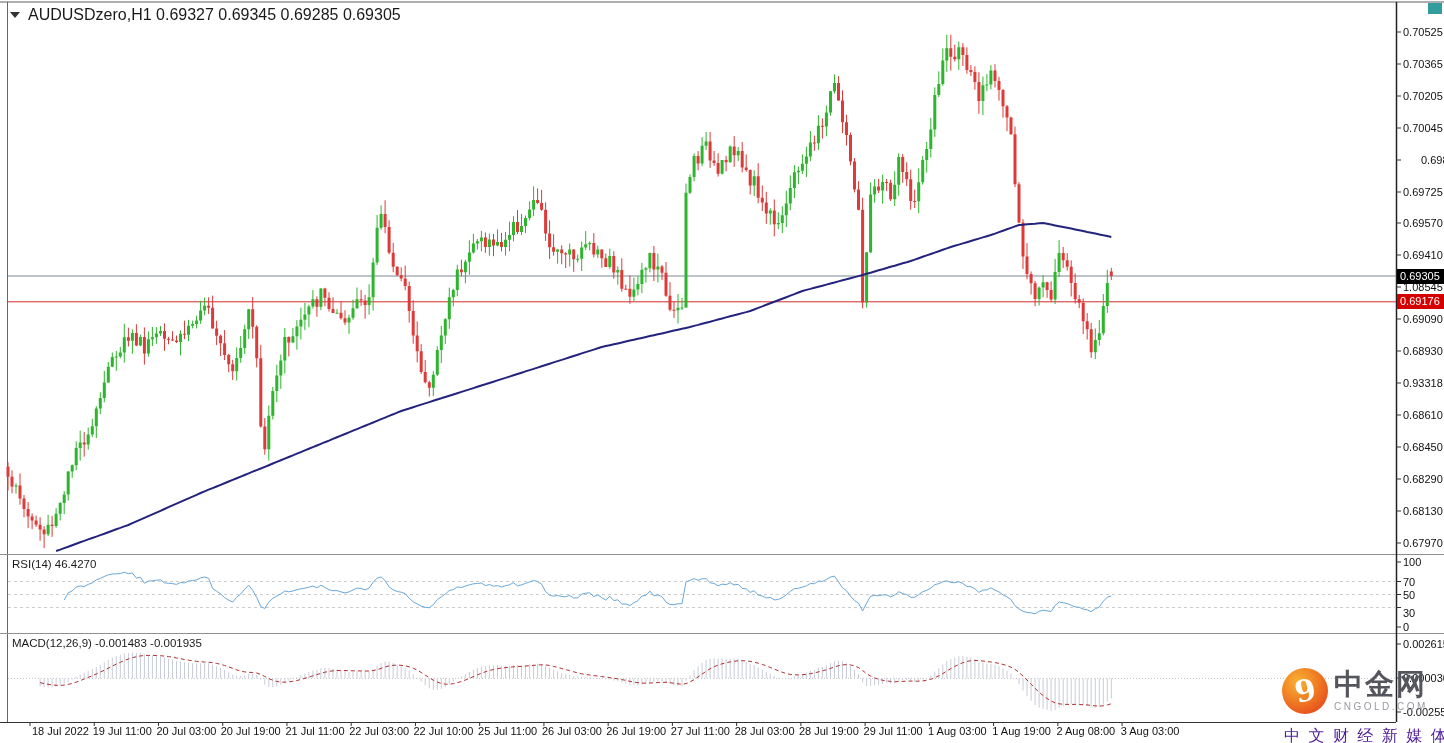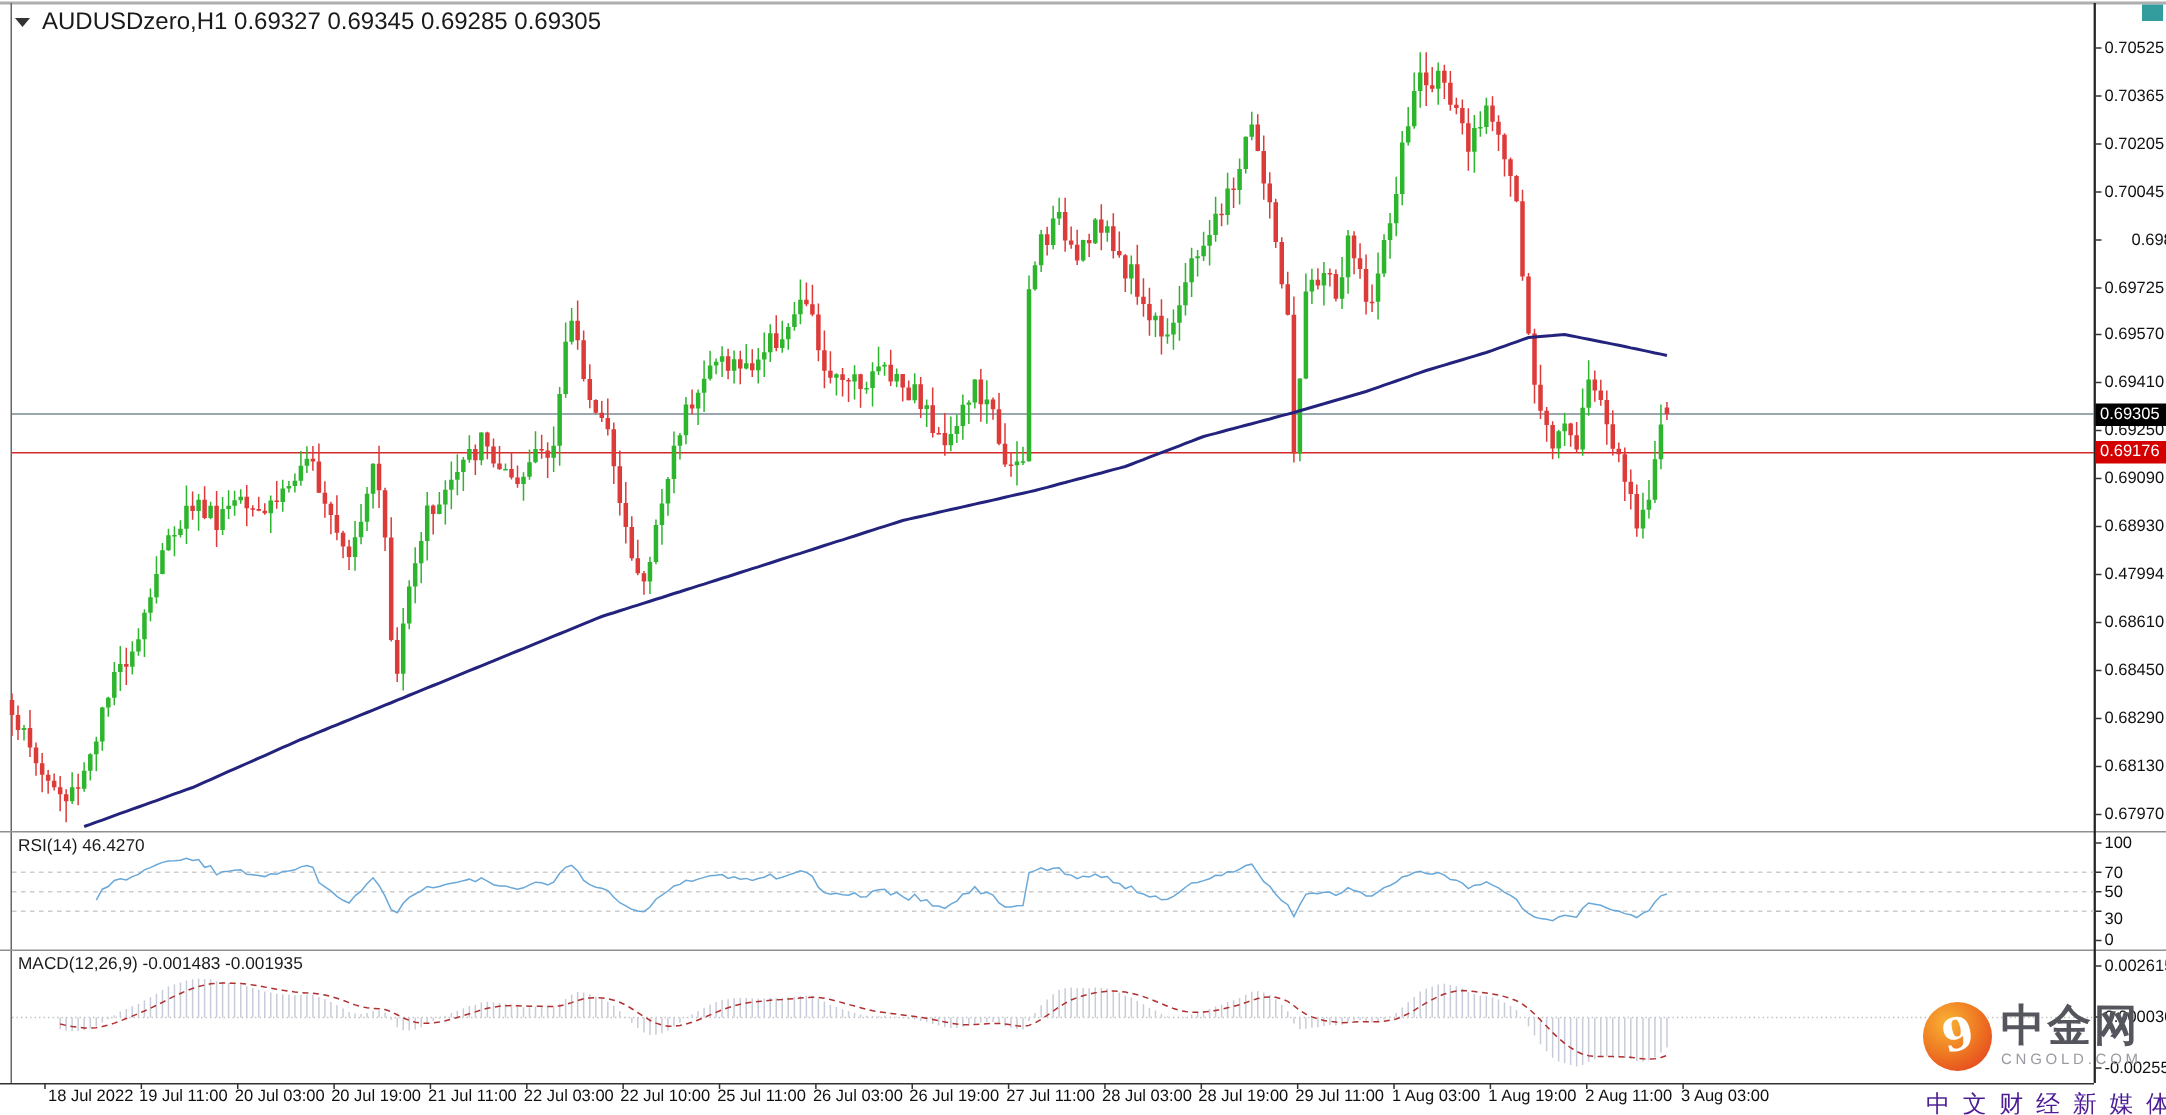--- a/index.html
+++ b/index.html
@@ -115,24 +115,24 @@
 
   <div id="price-labels">
       <div class="axis-label" style="top: 26px;">0.70525</div>
       <div class="axis-label" style="top: 58px;">0.70365</div>
       <div class="axis-label" style="top: 90px;">0.70205</div>
       <div class="axis-label" style="top: 122px;">0.70045</div>
       <div class="axis-label" style="top: 154px; padding-left: 18px;">0.69885</div>
       <div class="axis-label" style="top: 186px;">0.69725</div>
       <div class="axis-label" style="top: 217px;">0.69570</div>
       <div class="axis-label" style="top: 249px;">0.69410</div>
-      <div class="axis-label" style="top: 281px;">0.69250</div>
+      <div class="axis-label" style="top: 281px;">1.08545</div>
       <div class="axis-label" style="top: 313px;">0.69090</div>
       <div class="axis-label" style="top: 345px;">0.68930</div>
-      <div class="axis-label" style="top: 377px;">0.47994</div>
+      <div class="axis-label" style="top: 377px;">0.93318</div>
       <div class="axis-label" style="top: 409px;">0.68610</div>
       <div class="axis-label" style="top: 441px;">0.68450</div>
       <div class="axis-label" style="top: 473px;">0.68290</div>
       <div class="axis-label" style="top: 505px;">0.68130</div>
       <div class="axis-label" style="top: 537px;">0.67970</div>
     </div>
   <div id="rsi-labels">
       <div class="axis-label" style="top: 556px;">100</div>
       <div class="axis-label" style="top: 575.5px;">70</div>
       <div class="axis-label" style="top: 588.5px;">50</div>
@@ -154,21 +154,21 @@
       <div class="time-label" style="top: 725px; left: 415.44px;">22 Jul 10:00</div>
       <div class="time-label" style="top: 725px; left: 479.68px;">25 Jul 11:00</div>
       <div class="time-label" style="top: 725px; left: 543.92px;">26 Jul 03:00</div>
       <div class="time-label" style="top: 725px; left: 608.16px;">26 Jul 19:00</div>
       <div class="time-label" style="top: 725px; left: 672.4px;">27 Jul 11:00</div>
       <div class="time-label" style="top: 725px; left: 736.64px;">28 Jul 03:00</div>
       <div class="time-label" style="top: 725px; left: 800.88px;">28 Jul 19:00</div>
       <div class="time-label" style="top: 725px; left: 865.12px;">29 Jul 11:00</div>
       <div class="time-label" style="top: 725px; left: 929.36px;">1 Aug 03:00</div>
       <div class="time-label" style="top: 725px; left: 993.6px;">1 Aug 19:00</div>
-      <div class="time-label" style="top: 725px; left: 1057.84px;">2 Aug 11:00</div>
+      <div class="time-label" style="top: 725px; left: 1057.84px;">2 Aug 08:00</div>
       <div class="time-label" style="top: 725px; left: 1122.08px;">3 Aug 03:00</div>
     </div>
 
   <div id="bid-tag" class="price-tag" style="top: 268.5px;">0.69305</div>
   <div id="red-tag" class="price-tag" style="top: 294.3px;">0.69176</div>
 
   <div id="watermark">
     <div id="wm-row">
       <div id="wm-logo">
         <span>9</span>

